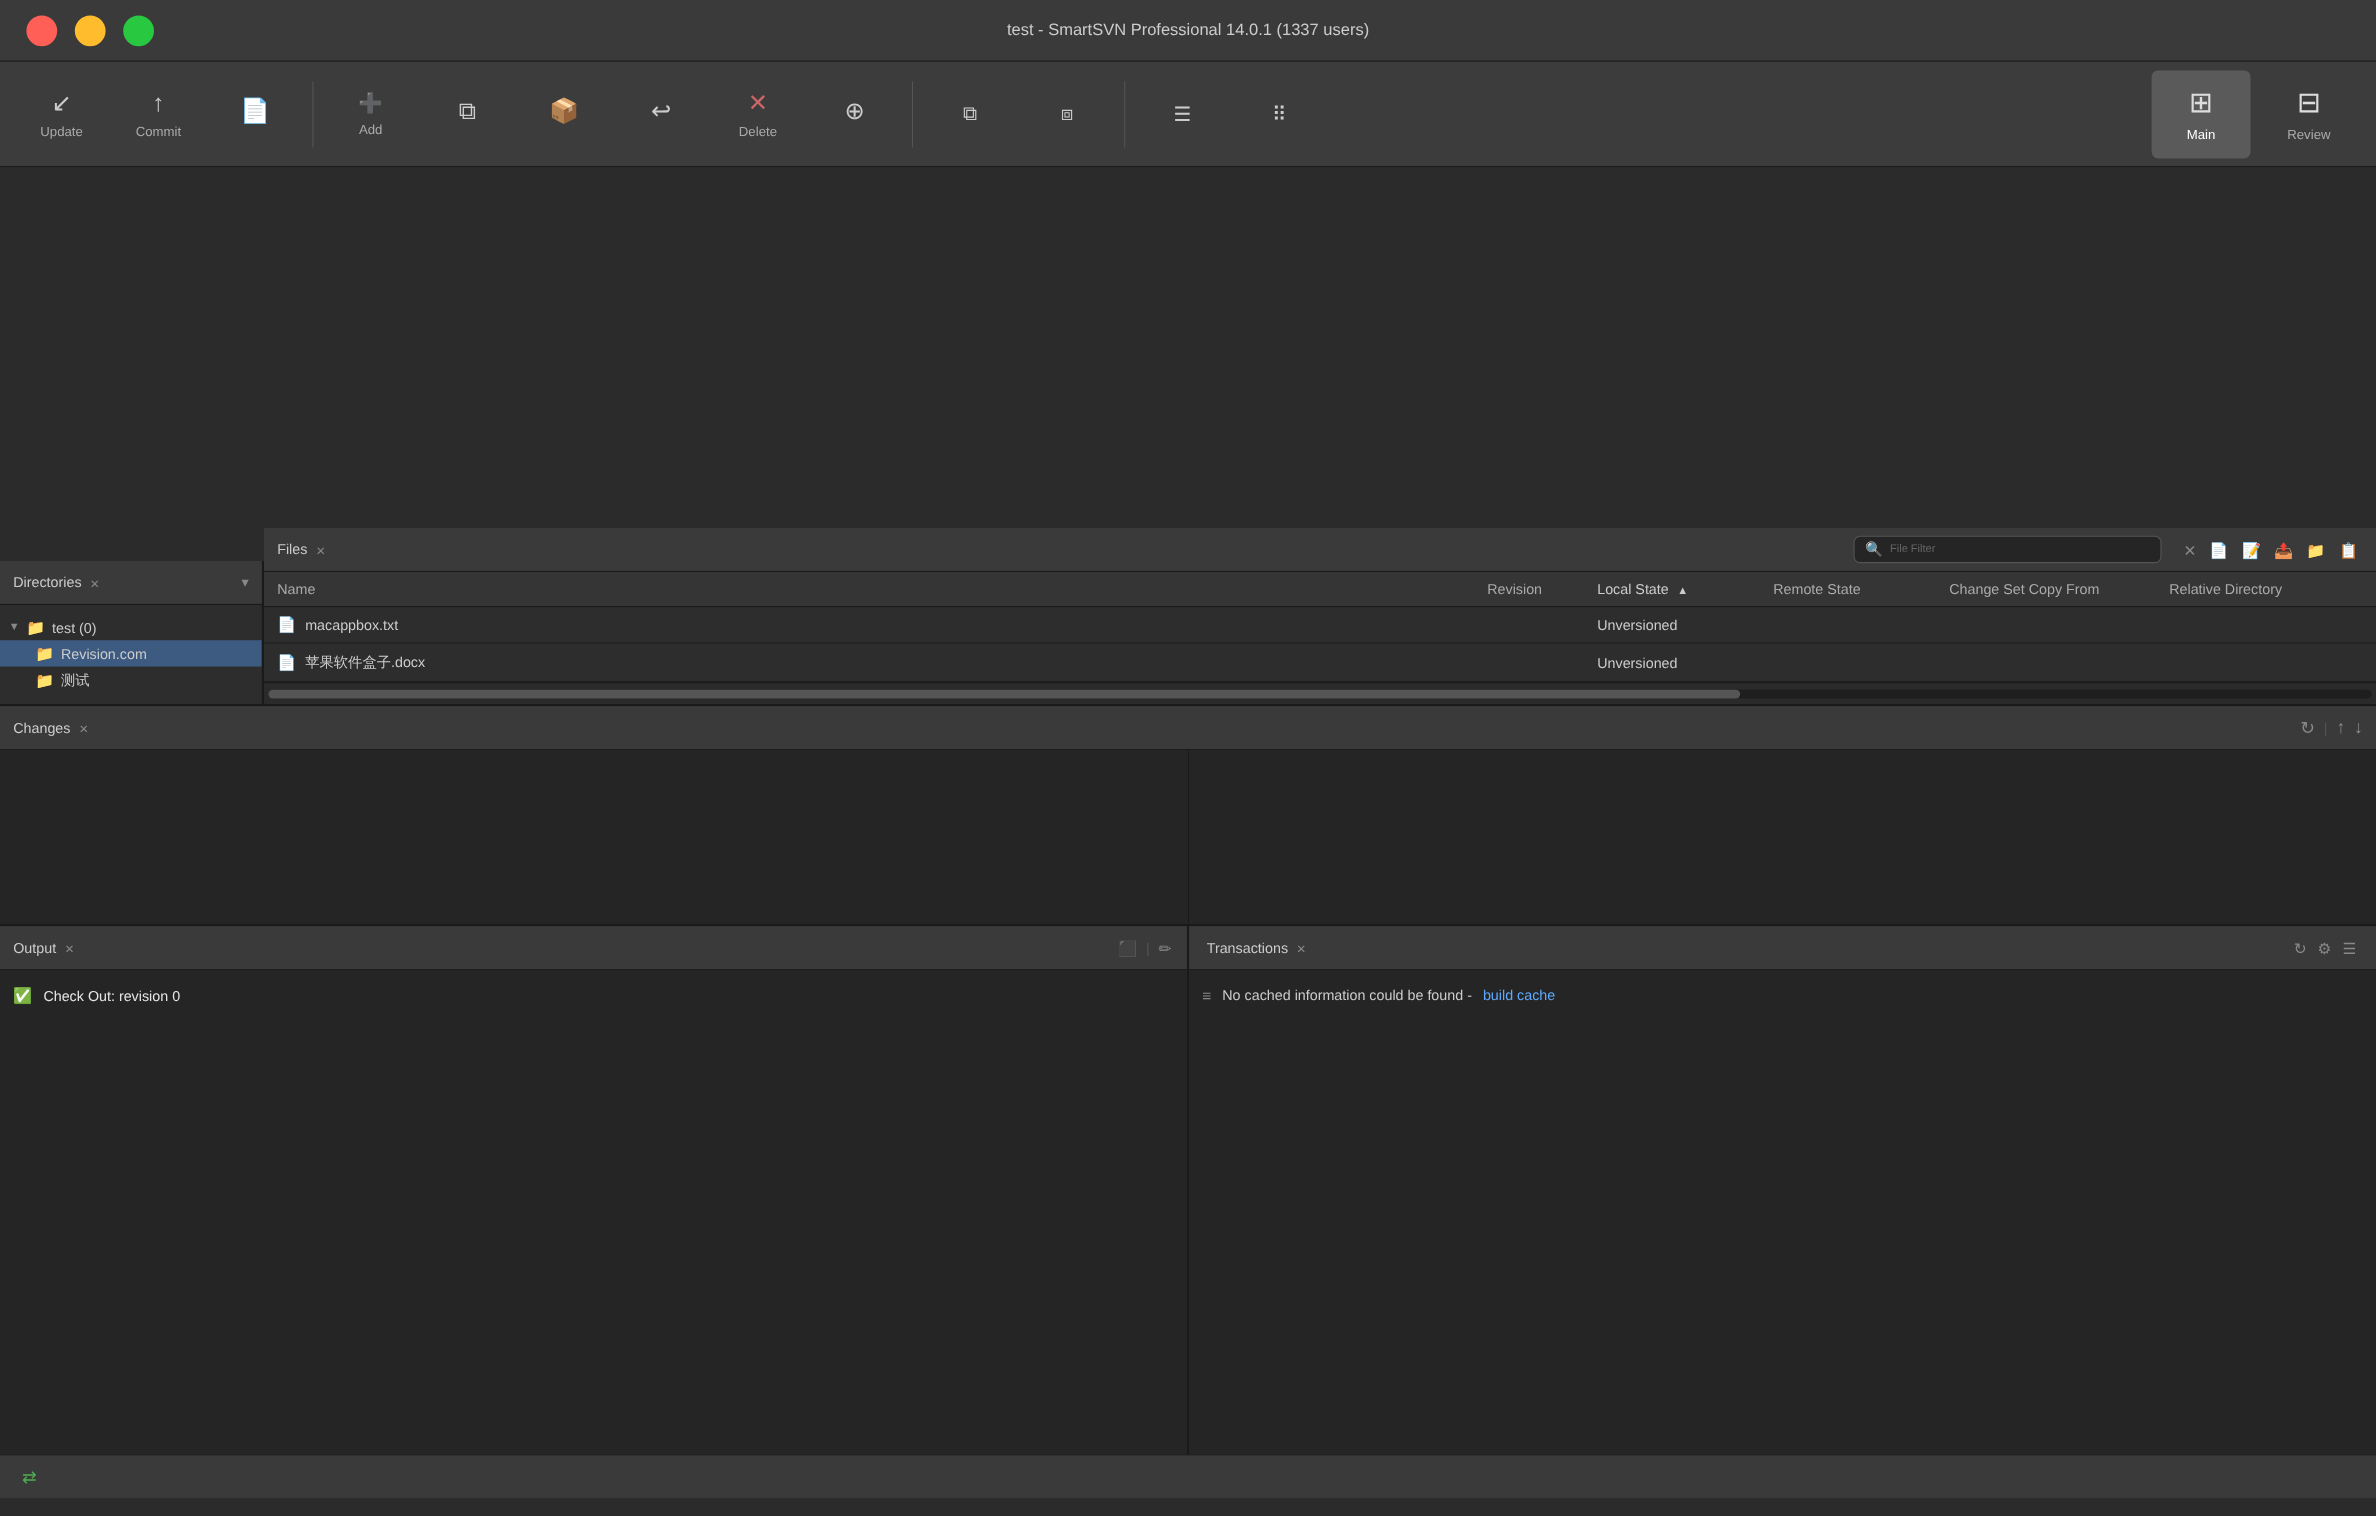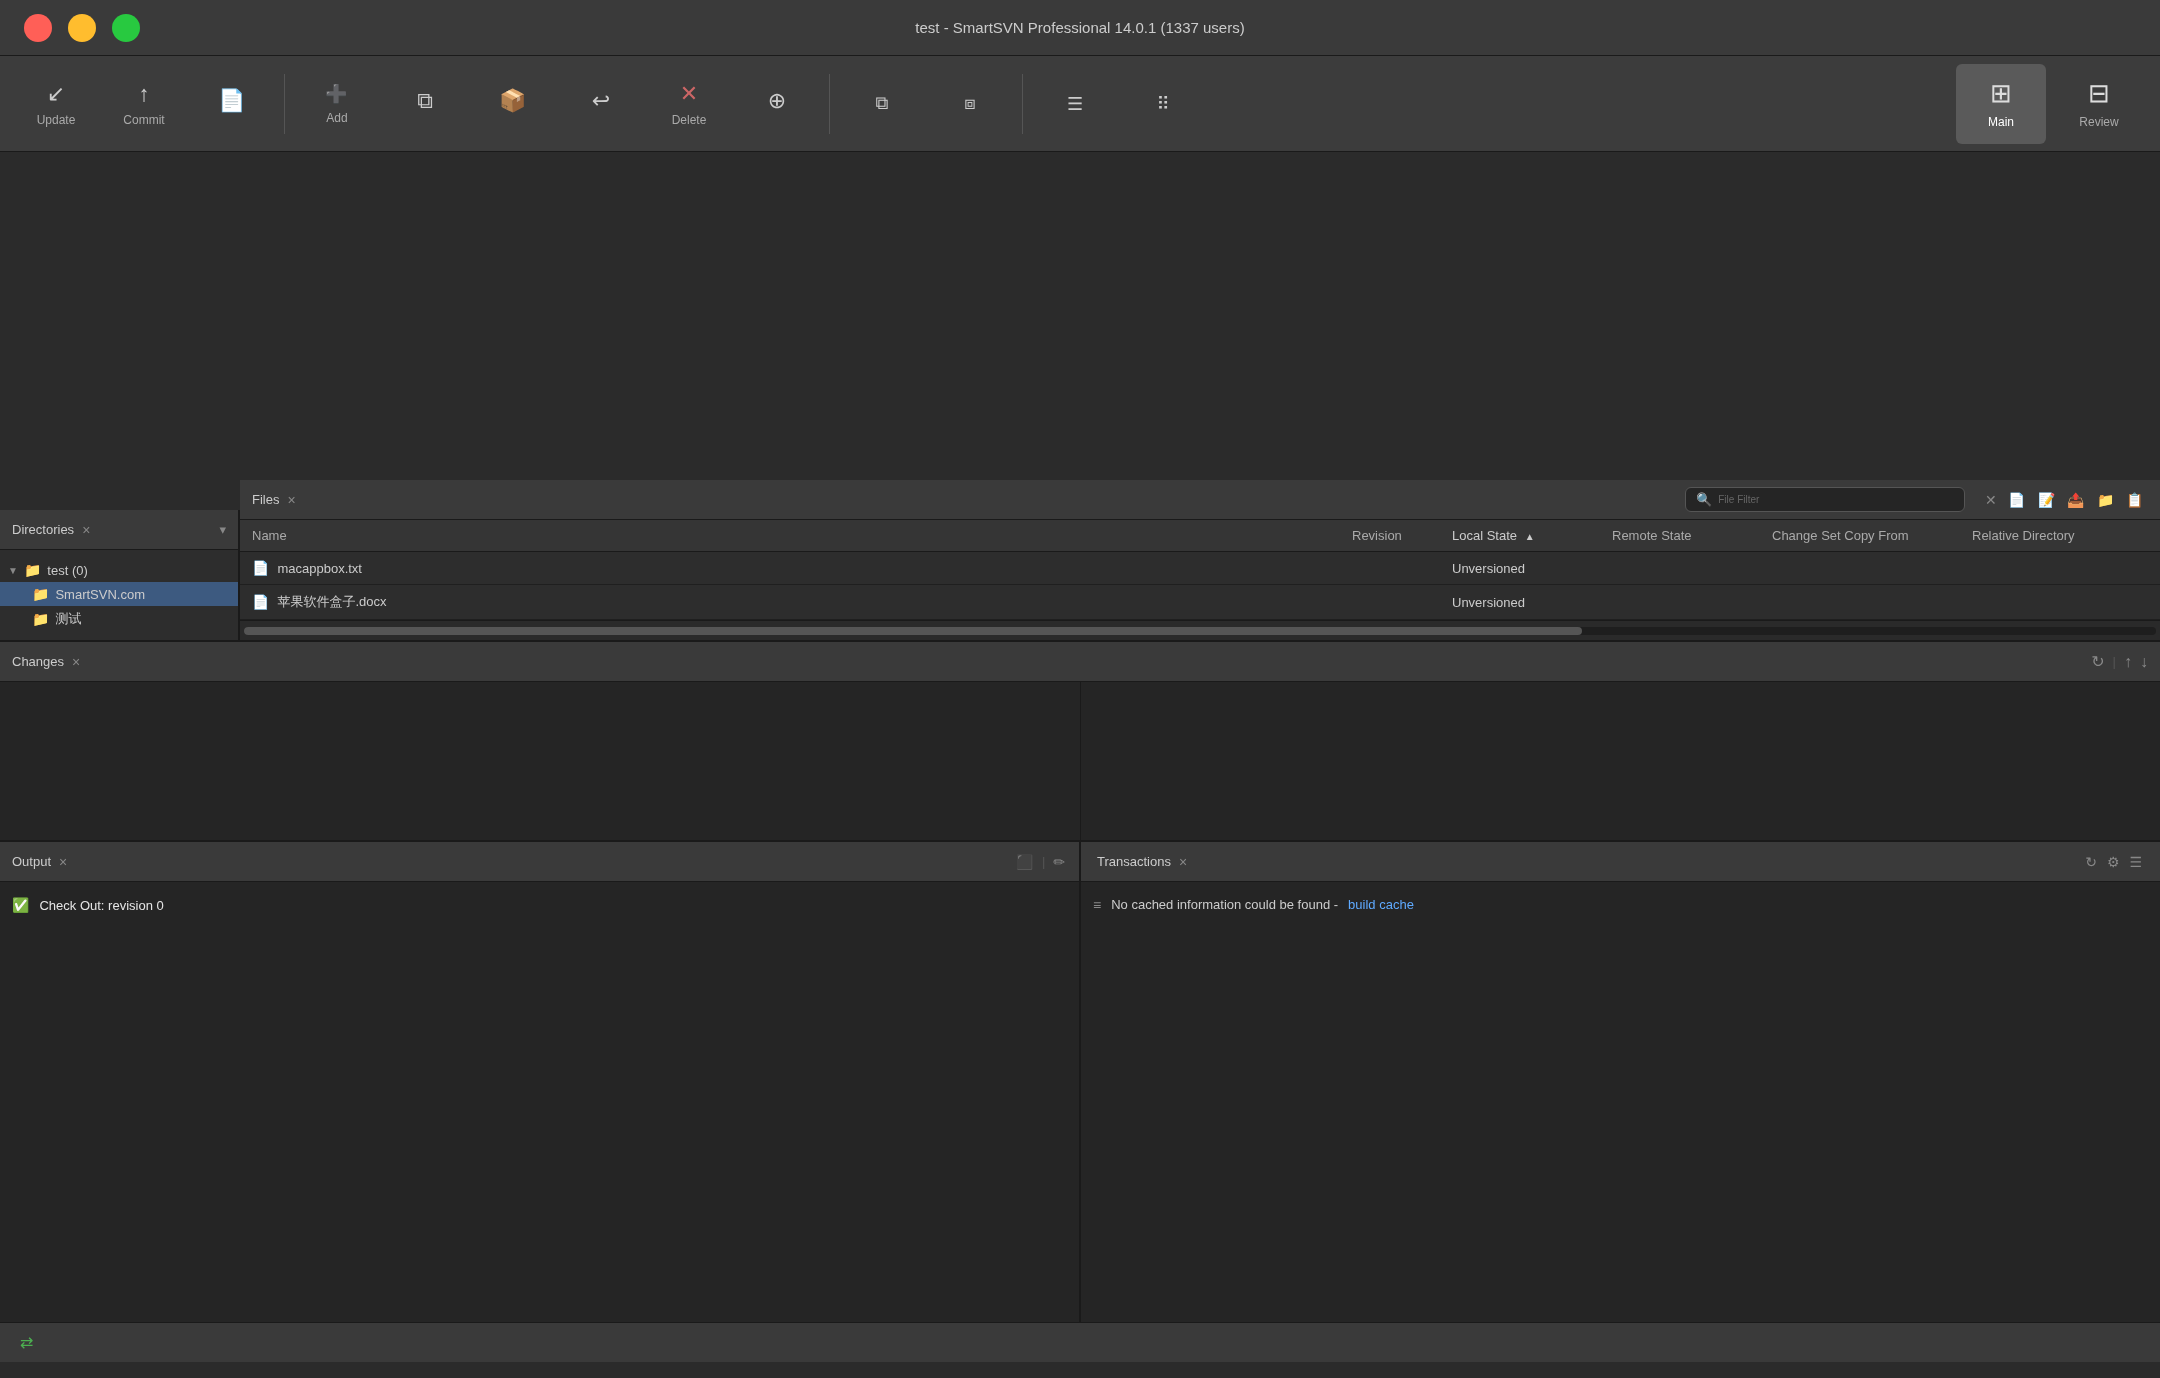--- a/index.html
+++ b/index.html
@@ -576,21 +576,21 @@
         <span class="panel-header-arrow">▾</span>
       </div>
       <div class="dir-tree">
         <div class="dir-item" style="padding-left:8px;">
           <span class="dir-chevron">▼</span>
           <span class="dir-icon">📁</span>
           <span>test (0)</span>
         </div>
         <div class="dir-item selected" style="padding-left:32px;">
           <span class="dir-icon">📁</span>
-          <span>SmartSVN.com</span>
+          <span>Revision.com</span>
         </div>
         <div class="dir-item" style="padding-left:32px;">
           <span class="dir-icon">📁</span>
           <span>测试</span>
         </div>
       </div>
     </div>
 
     <div class="files-panel">
       <div class="files-header">

